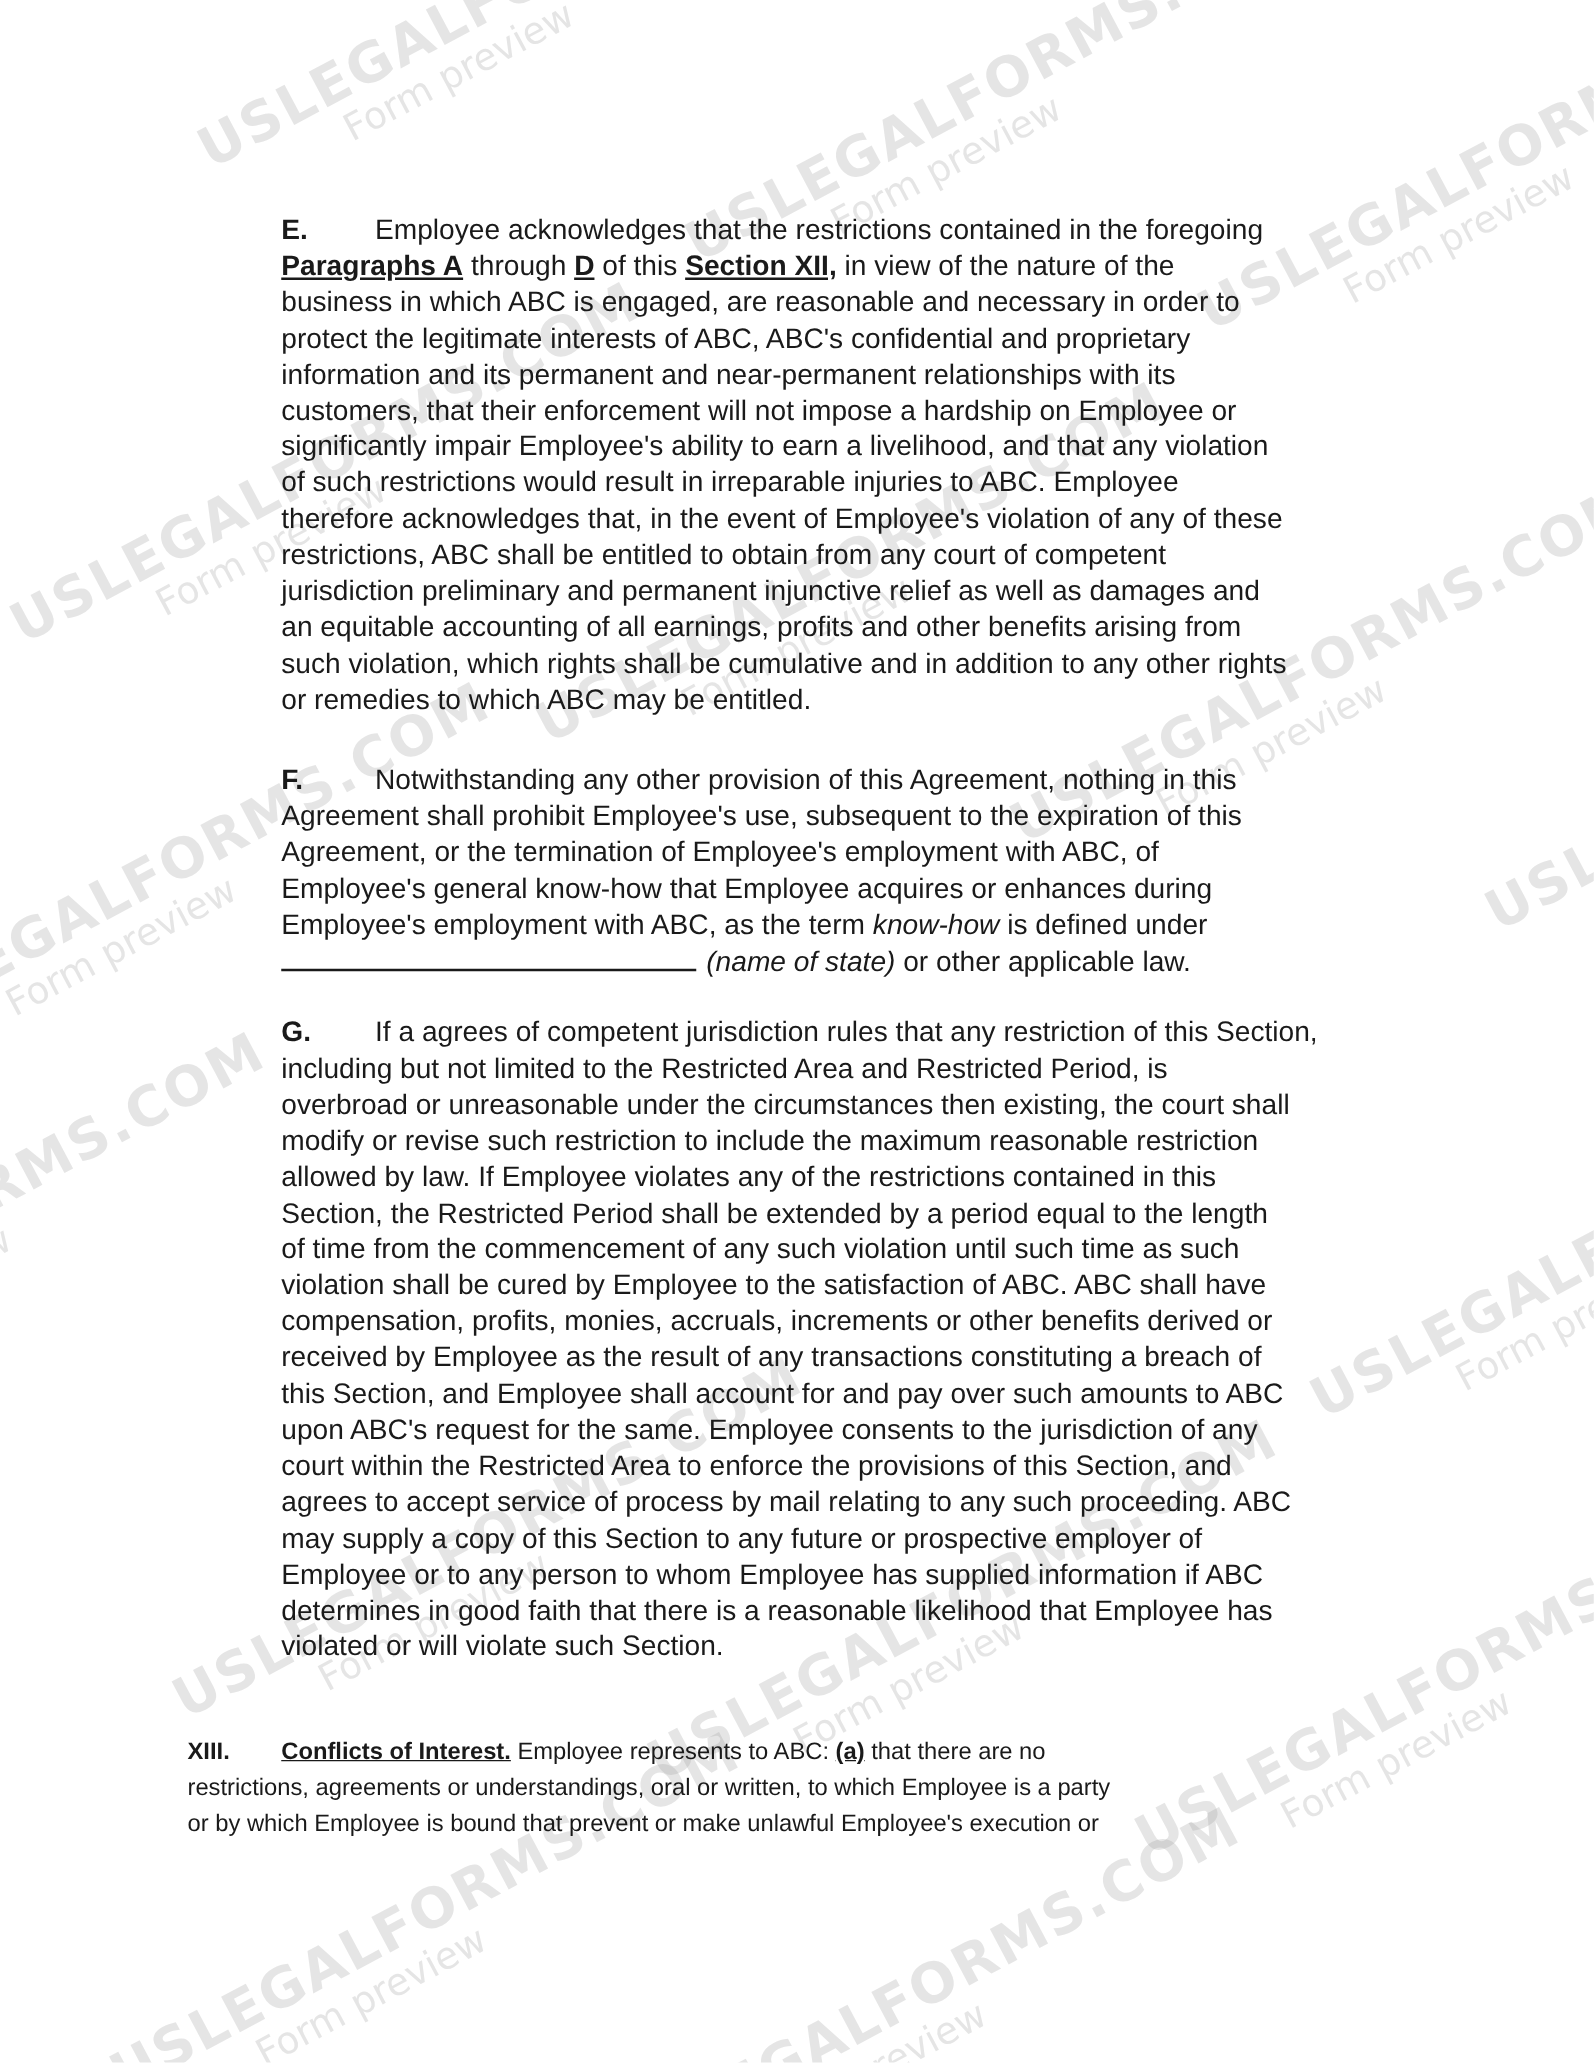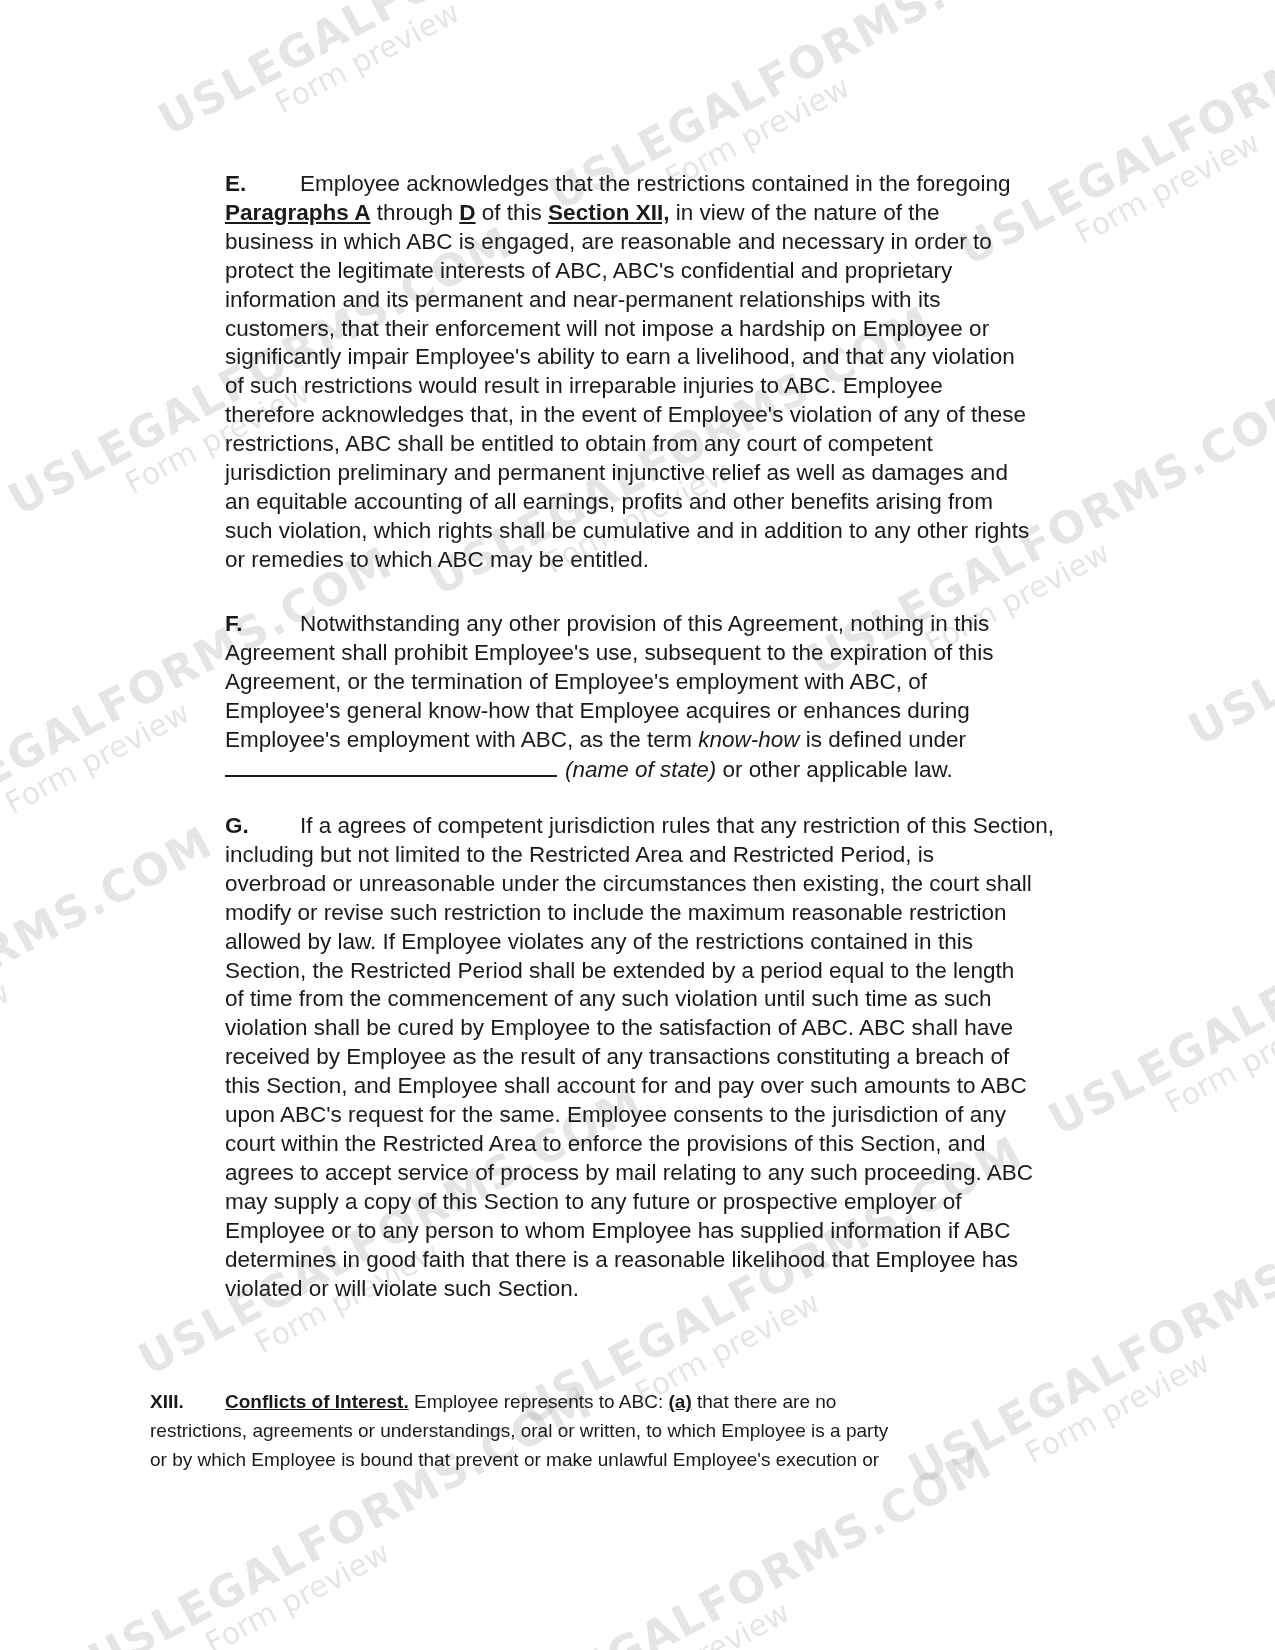--- a/index.html
+++ b/index.html
@@ -109,20 +109,21 @@
 
 <div class="para" style="top:812px;">
   <span class="line"><span class="label">G.</span><span>If a agrees of competent jurisdiction rules that any restriction of this Section,</span></span>
   <span class="line">including but not limited to the Restricted Area and Restricted Period, is</span>
   <span class="line">overbroad or unreasonable under the circumstances then existing, the court shall</span>
   <span class="line">modify or revise such restriction to include the maximum reasonable restriction</span>
   <span class="line">allowed by law. If Employee violates any of the restrictions contained in this</span>
   <span class="line">Section, the Restricted Period shall be extended by a period equal to the length</span>
   <span class="line">of time from the commencement of any such violation until such time as such</span>
   <span class="line">violation shall be cured by Employee to the satisfaction of ABC. ABC shall have</span>
+  <span class="line">compensation, profits, monies, accruals, increments or other benefits derived or</span>
   <span class="line">received by Employee as the result of any transactions constituting a breach of</span>
   <span class="line">this Section, and Employee shall account for and pay over such amounts to ABC</span>
   <span class="line">upon ABC's request for the same. Employee consents to the jurisdiction of any</span>
   <span class="line">court within the Restricted Area to enforce the provisions of this Section, and</span>
   <span class="line">agrees to accept service of process by mail relating to any such proceeding. ABC</span>
   <span class="line">may supply a copy of this Section to any future or prospective employer of</span>
   <span class="line">Employee or to any person to whom Employee has supplied information if ABC</span>
   <span class="line">determines in good faith that there is a reasonable likelihood that Employee has</span>
   <span class="line">violated or will violate such Section.</span>
 </div>

